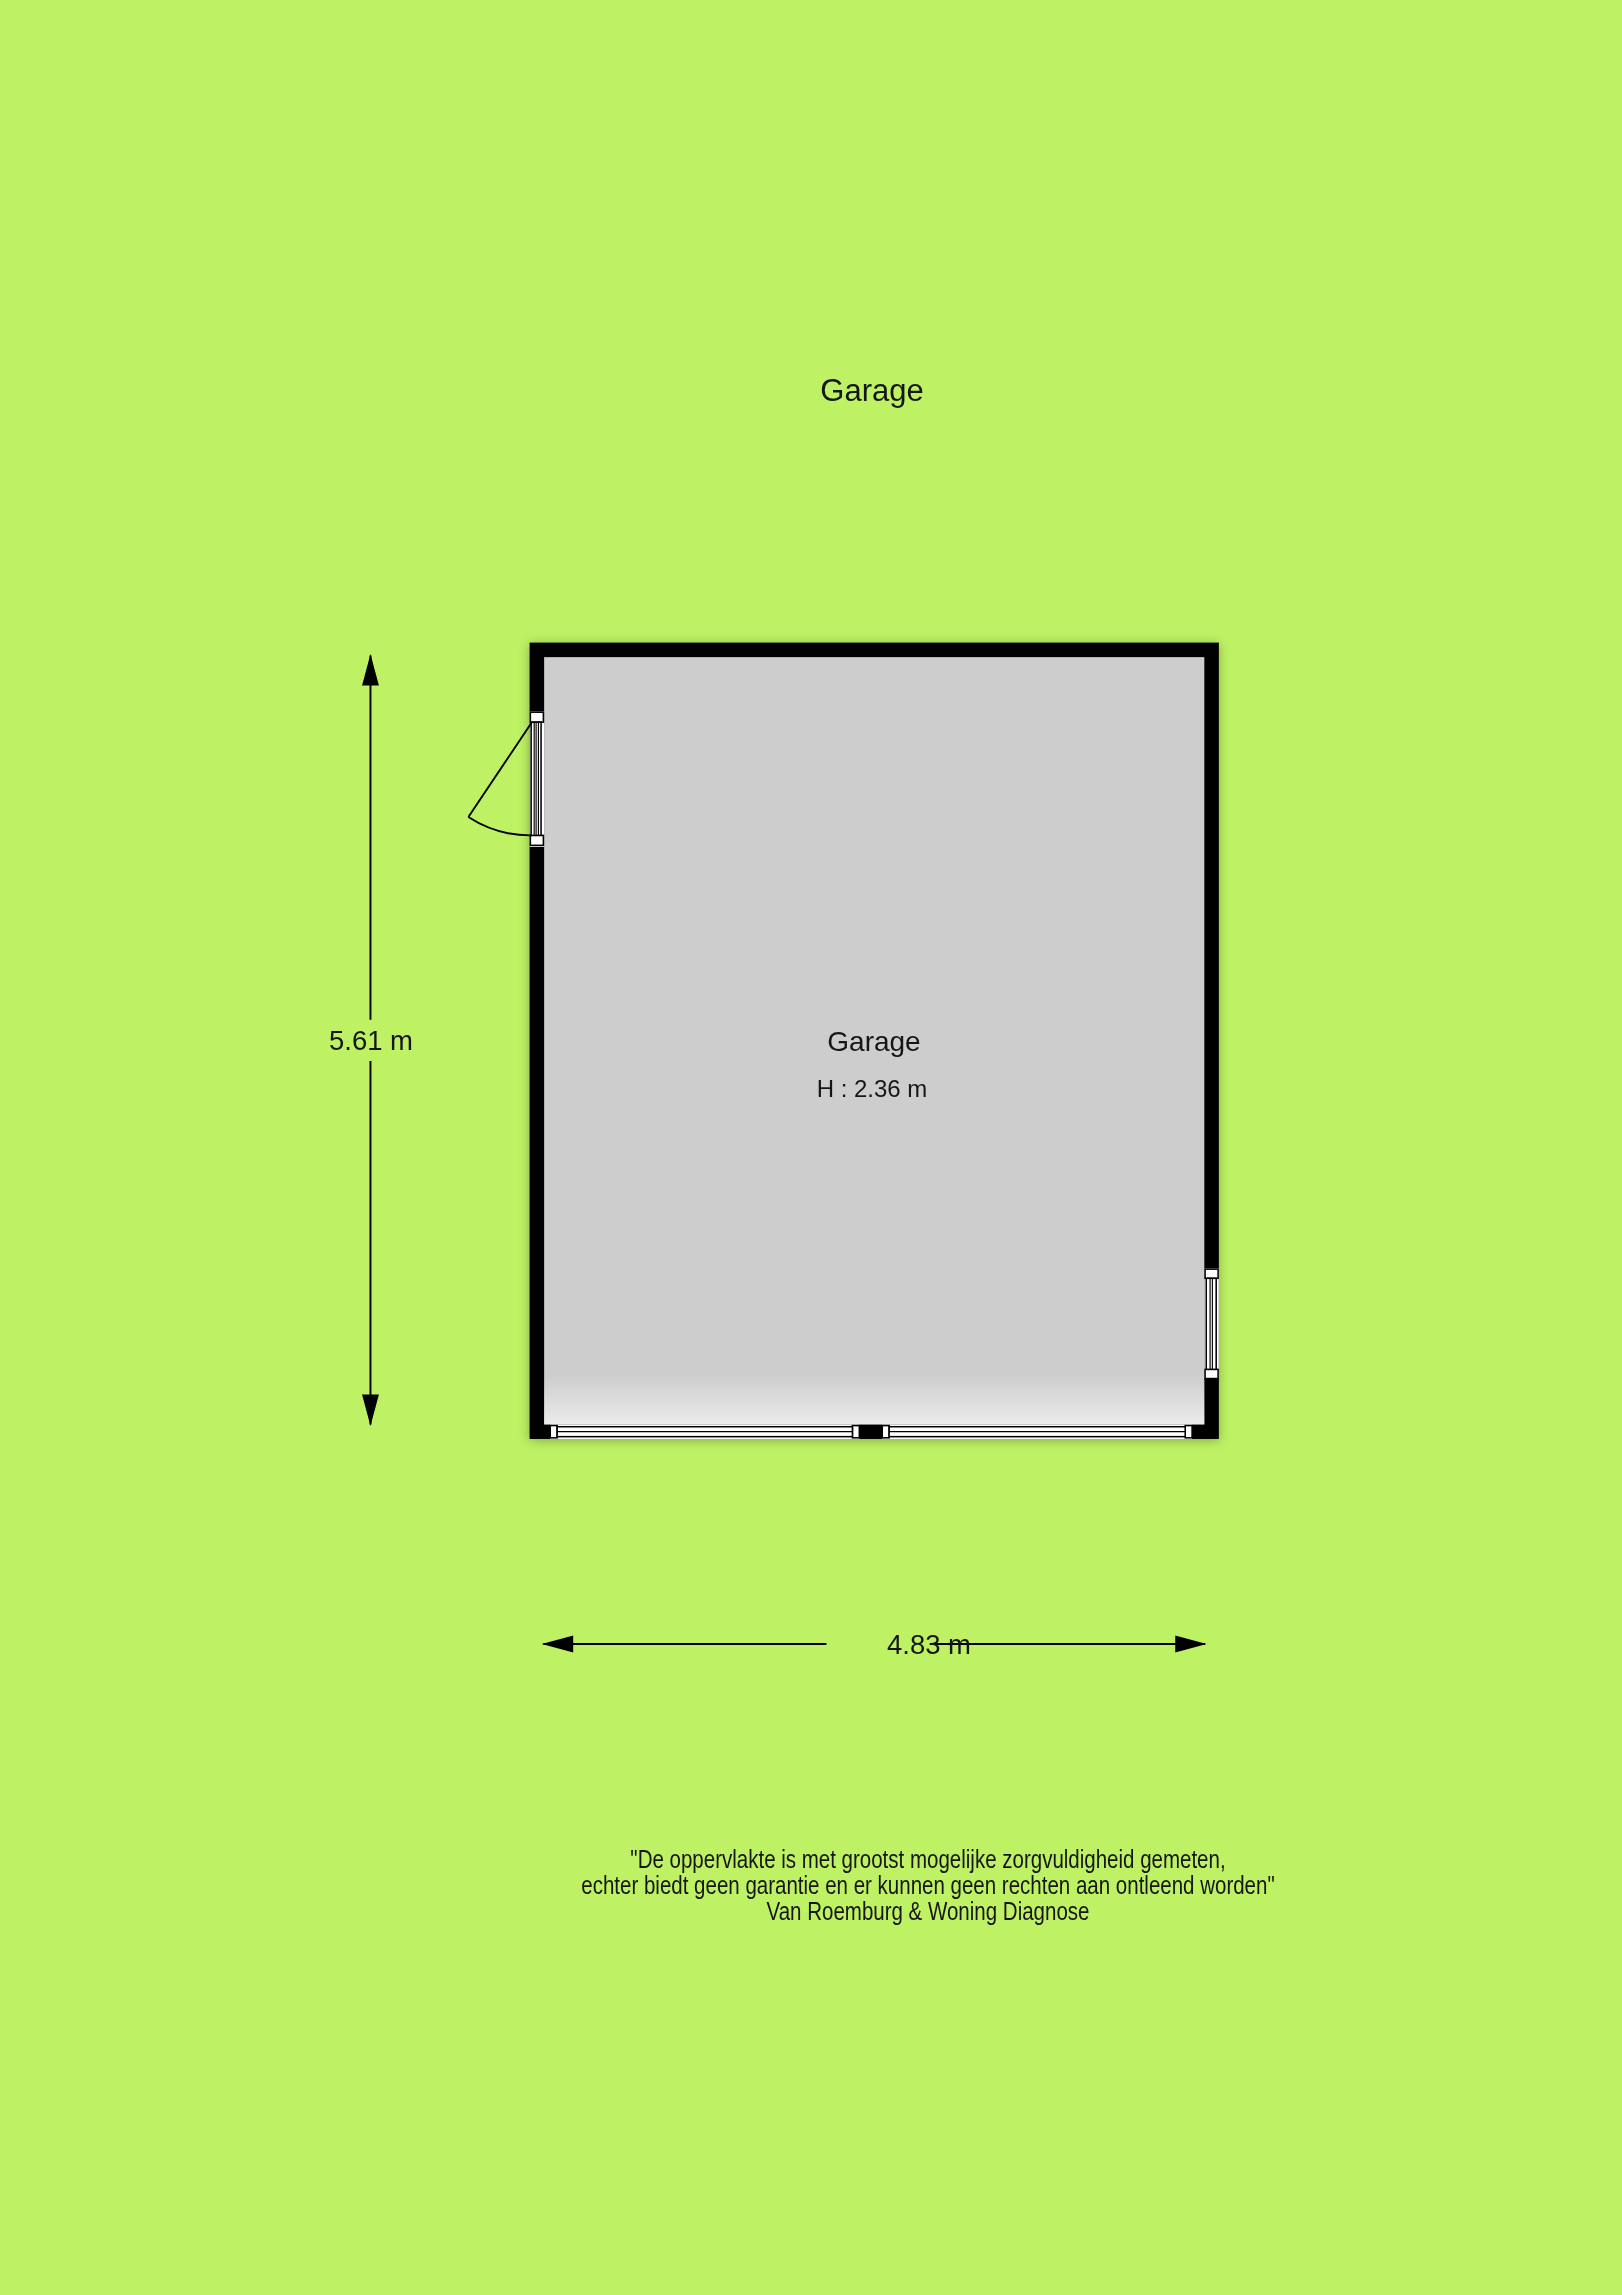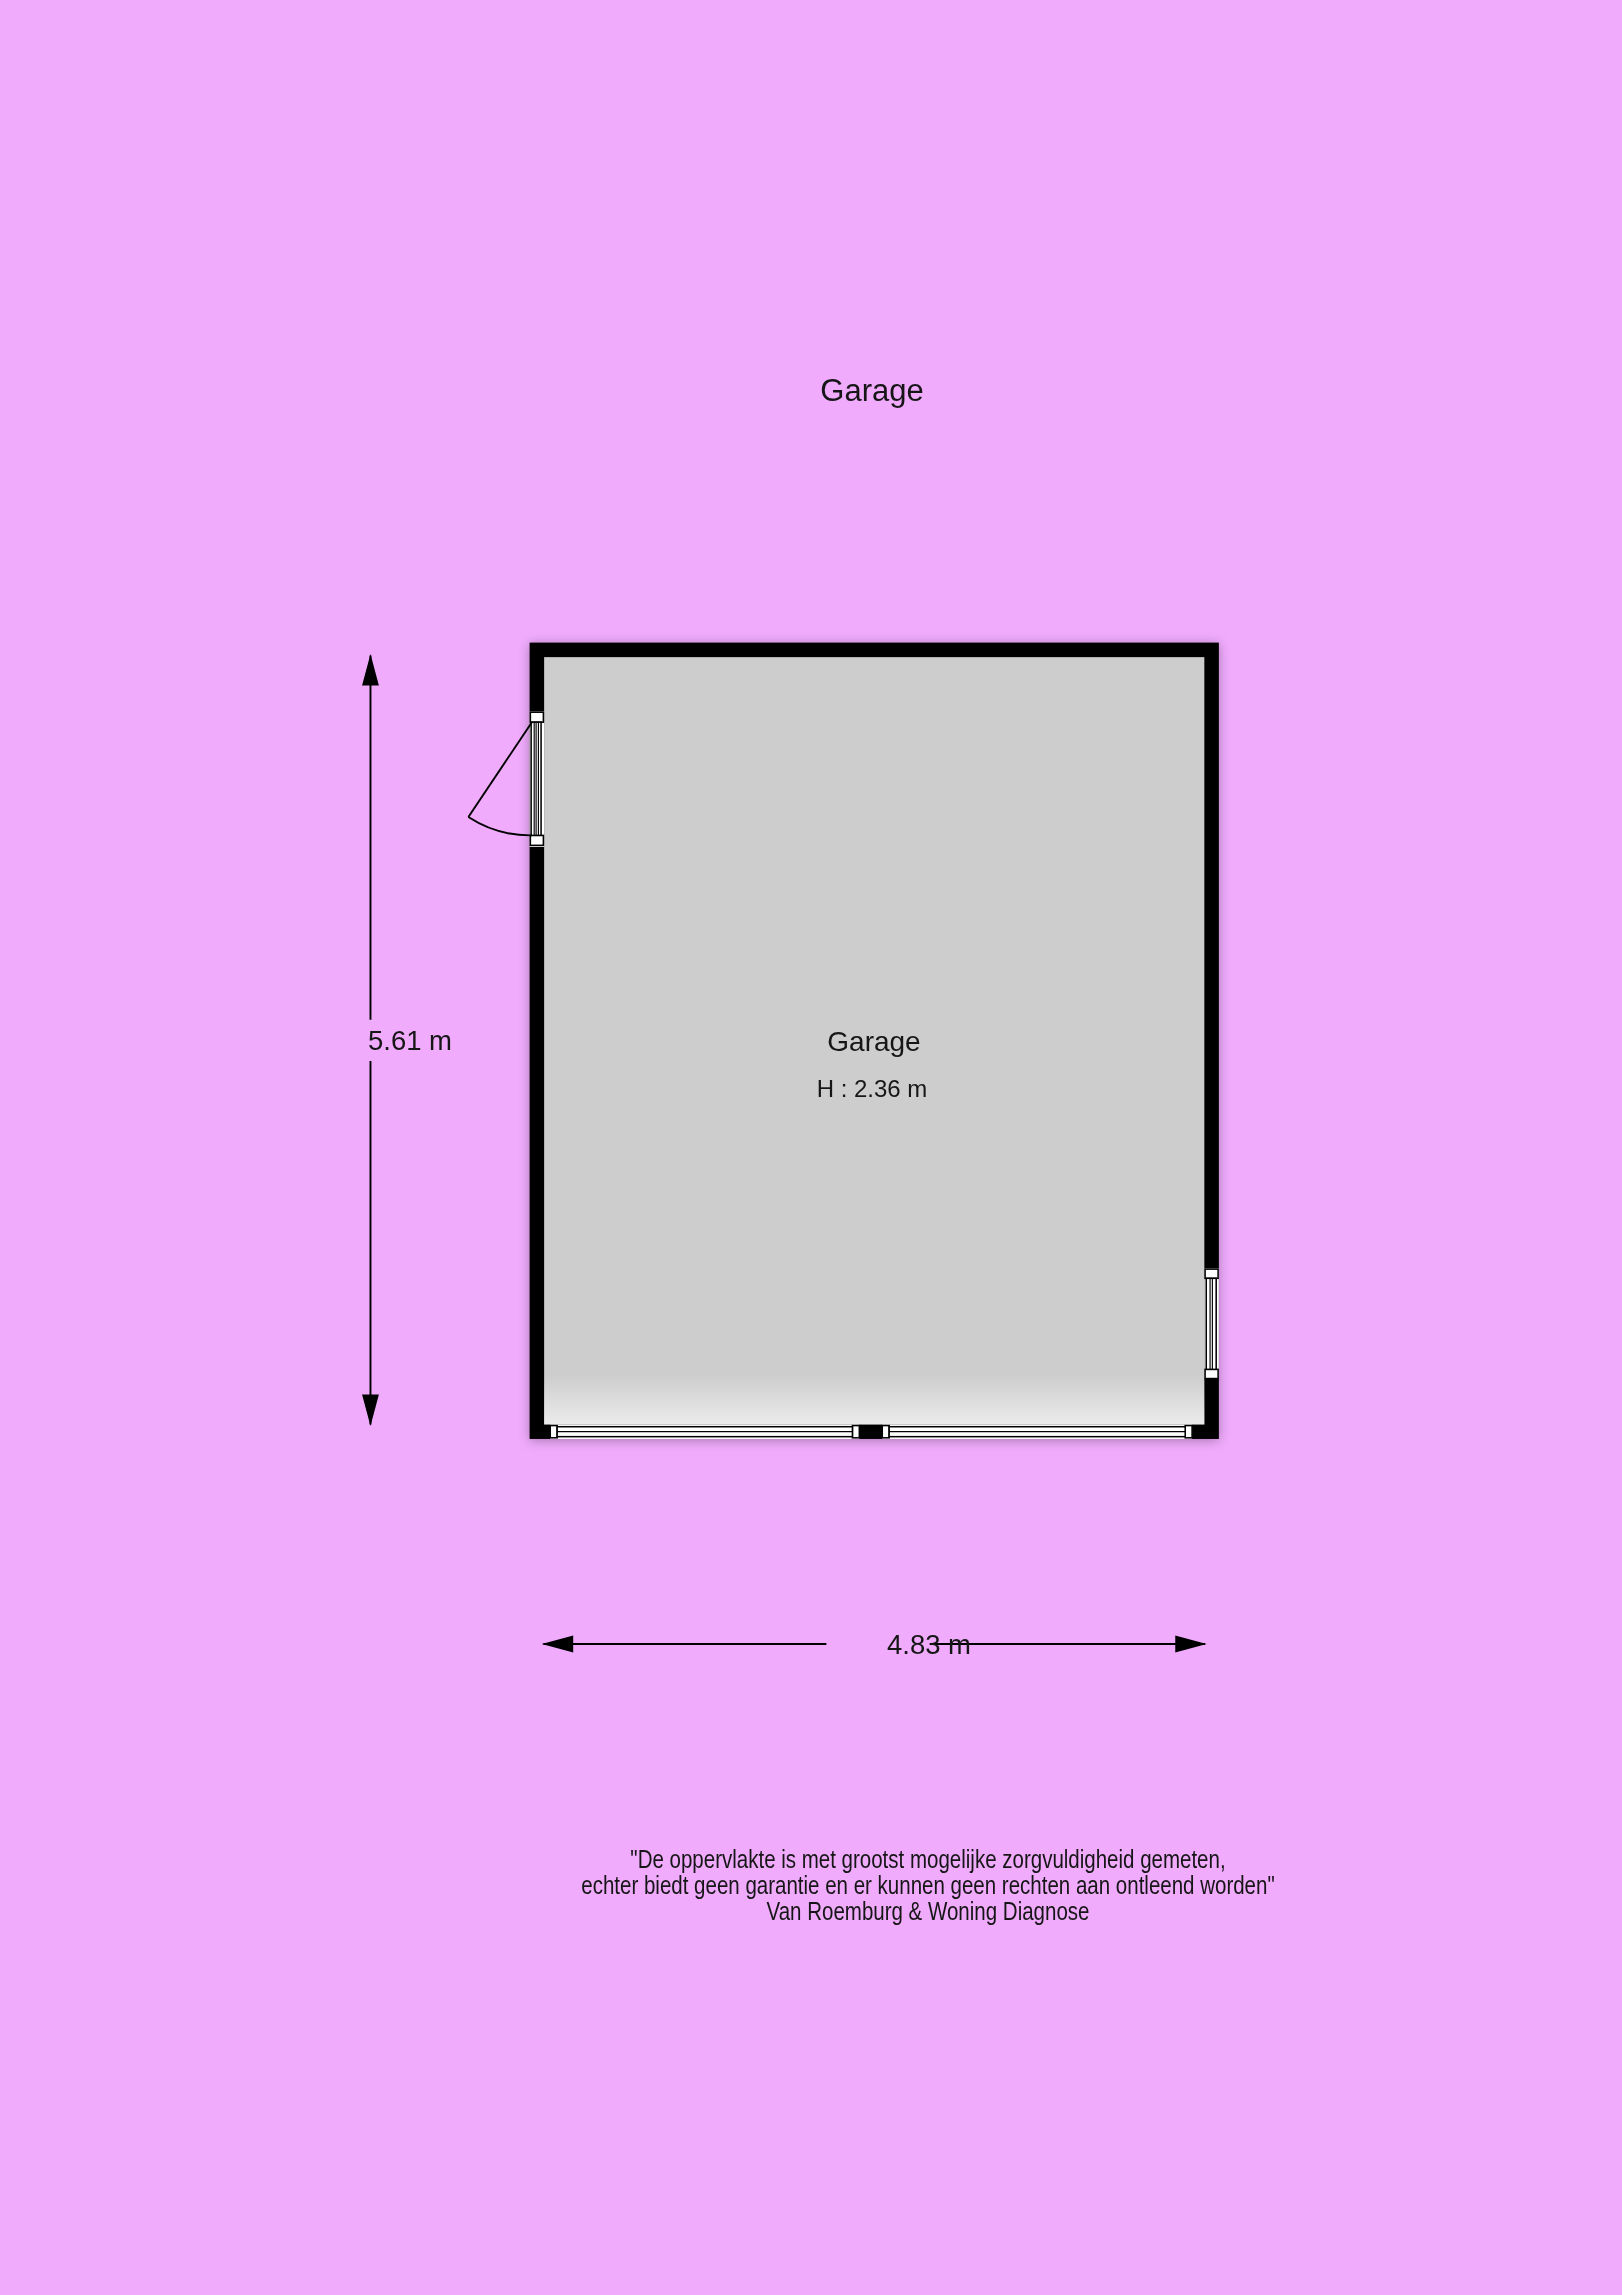--- a/index.html
+++ b/index.html
@@ -1,20 +1,20 @@
 <!DOCTYPE html>
 <html style="font-size:12.2px"><head>
 <meta charset="utf-8">
 <style>
   html, body { margin: 0; padding: 0; background: #ffffff; }
   .page {
     position: relative;
     width: 1623px;
     height: 2295px;
-    background: #f0abfc;
+    background: #bef264;
     overflow: hidden;
     font-family: "Liberation Sans", sans-serif;
     color: #111111;
   }
   .plan-svg { position: absolute; left: 0; top: 0; }
   .txt {
     position: absolute;
     transform: translate(-50%, -50%);
     white-space: nowrap;
     color: #161616;
@@ -107,21 +107,21 @@
       <line x1="710" y1="2149" x2="1080" y2="2149" stroke-width="2.5"></line>
       <line x1="1215" y1="2149" x2="1575" y2="2149" stroke-width="2.5"></line>
       <polygon points="708,2149 749,2138 749,2160" stroke="none"></polygon>
       <polygon points="1577,2149 1536,2138 1536,2160" stroke="none"></polygon>
     </g>
   </svg>
 
   <div class="txt room-name" style="left:874px; top:1042px;">Garage</div>
   <div class="txt room-height" style="left:872px; top:1077px;">H : 2.36 m</div>
 
-  <div class="txt dim-label" style="left:371px; top:1041px;margin-left:39px;">5.61 m</div>
+  <div class="txt dim-label" style="left:371px; top:1041px;">5.61 m</div>
   <div class="txt dim-label" style="left:881px; top:1645px;margin-left:48px;">4.83 m</div>
 
   <div class="disclaimer">
     <div>"De oppervlakte is met grootst mogelijke zorgvuldigheid gemeten,</div>
     <div>echter biedt geen garantie en er kunnen geen rechten aan ontleend worden"</div>
     <div>Van Roemburg &amp; Woning Diagnose</div>
   </div>
 
 </div>
 

